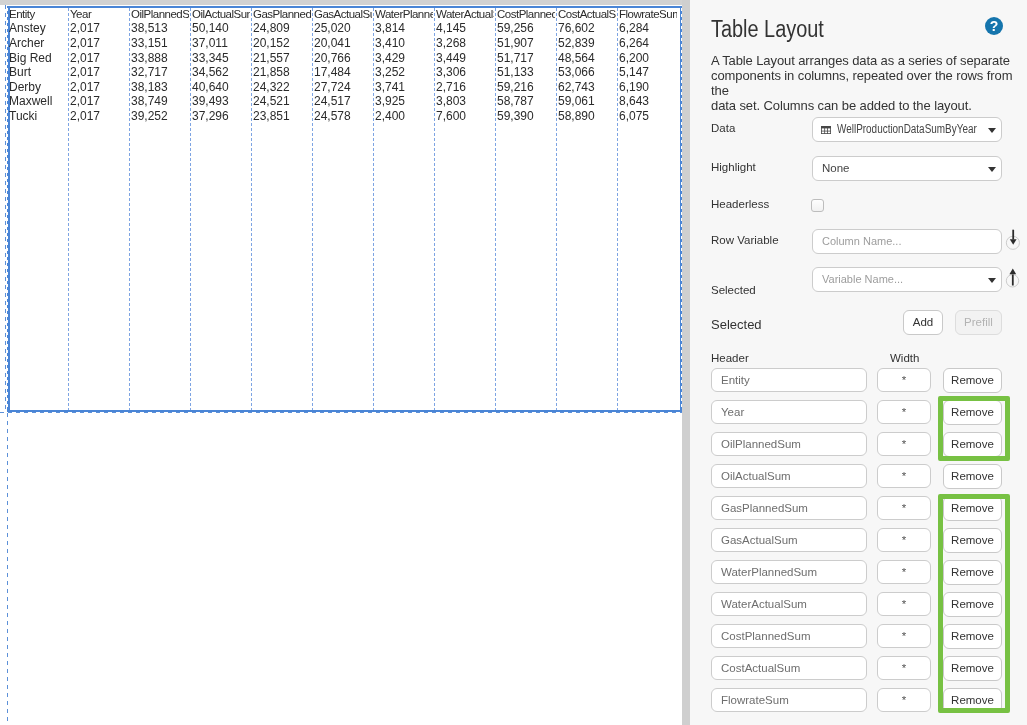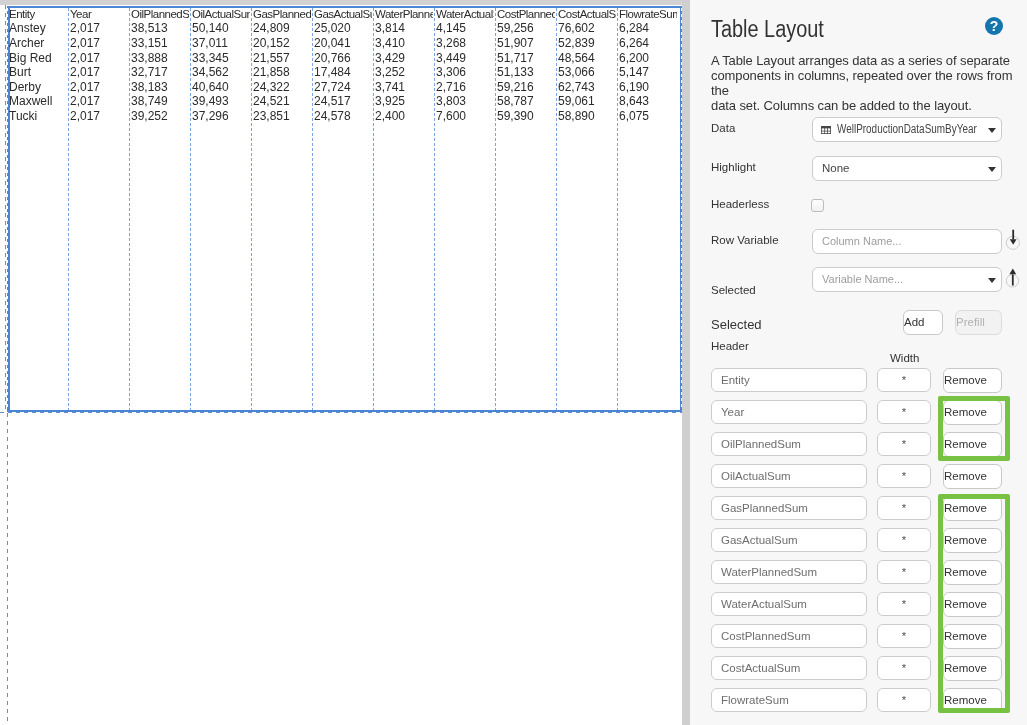--- a/index.html
+++ b/index.html
@@ -20,21 +20,21 @@
 .hd{font-size:11.5px;letter-spacing:-0.5px}
 
 #panel{left:690px;top:0;width:337px;height:725px;background:#f7f7f7}
 #title{left:711px;top:15.5px;font-size:23px;color:#333;transform:scaleX(0.865);transform-origin:0 0}
 #desc{left:711px;top:54px;font-size:13px;line-height:14.9px;color:#333;letter-spacing:-0.1px}
 .lbl{left:711px;font-size:11.5px;color:#333}
 .box{left:812px;width:190px;height:25px;background:#fff;border:1px solid #ccc;border-radius:6px;font-size:11.5px;color:#444;line-height:23px}
 .caret{width:0;height:0;border-left:4px solid transparent;border-right:4px solid transparent;border-top:5.5px solid #333}
 .ph{color:#9d9d9d;font-size:11px !important}
 #cbx{left:811px;top:199px;width:13px;height:13px;border:1px solid #bdbdbd;border-radius:3px;background:linear-gradient(#fefefe,#f1f1f1)}
-.btn{height:25px;background:#fff;border:1px solid #c9c9c9;border-radius:6px;font-size:11.5px;color:#333;line-height:23px}
+.btn{height:25px;background:#fff;border:1px solid #c9c9c9;border-radius:6px;font-size:11.5px;color:#333;text-align:center;line-height:23px}
 .hin{left:711px;width:156px;height:24px;background:#fff;border:1px solid #ccc;border-radius:6px;font-size:11.5px;color:#6e6e6e;line-height:22px;padding-left:9px;overflow:hidden;white-space:nowrap}
 .win{left:877px;width:54px;height:24px;background:#fff;border:1px solid #ccc;border-radius:6px;font-size:11.5px;color:#555;line-height:22px;text-align:center}
 .rem{left:943px;width:59px}
 .grn{border:5px solid #77c143;border-radius:2px}
 </style>
 </head>
 <body>
 <div class="abs" id="topgray"></div>
 <div class="abs" id="vstrip"></div>
 <div class="abs" id="dashv"></div>
@@ -210,21 +210,21 @@
 <svg class="abs" style="left:1004.5px;top:264px" width="18" height="24" viewBox="0 0 18 24">
     <circle cx="7.5" cy="16.8" r="6.2" fill="none" stroke="#ccc"></circle>
     <line x1="7.8" y1="10.5" x2="7.8" y2="21.5" stroke="#2b2b2b" stroke-width="1.8"></line>
     <polygon points="4.4,10.3 11.2,10.3 7.8,4.5" fill="#2b2b2b"></polygon>
   </svg>
 
 <div class="abs" style="left:711px;top:317px;font-size:13px;color:#333">Selected</div>
 <div class="abs btn" style="left:903px;top:310px;width:40px">Add</div>
 <div class="abs btn" style="left:955px;top:310px;width:47px;background:#f2f2f2;border-color:#ddd;color:#b3b3b3">Prefill</div>
 
-<div class="abs lbl" style="top:340px">Header</div>
+<div class="abs lbl" style="top:352px">Header</div>
 <div class="abs lbl" style="left:890px;top:352px">Width</div>
 
 <div id="rows">
 <div class="abs hin" style="top:368px">Entity</div>
 <div class="abs win" style="top:368px">*</div>
 <div class="abs btn rem" style="top:368px">Remove</div>
 <div class="abs hin" style="top:400px">Year</div>
 <div class="abs win" style="top:400px">*</div>
 <div class="abs btn rem" style="top:400px">Remove</div>
 <div class="abs hin" style="top:432px">OilPlannedSum</div>

